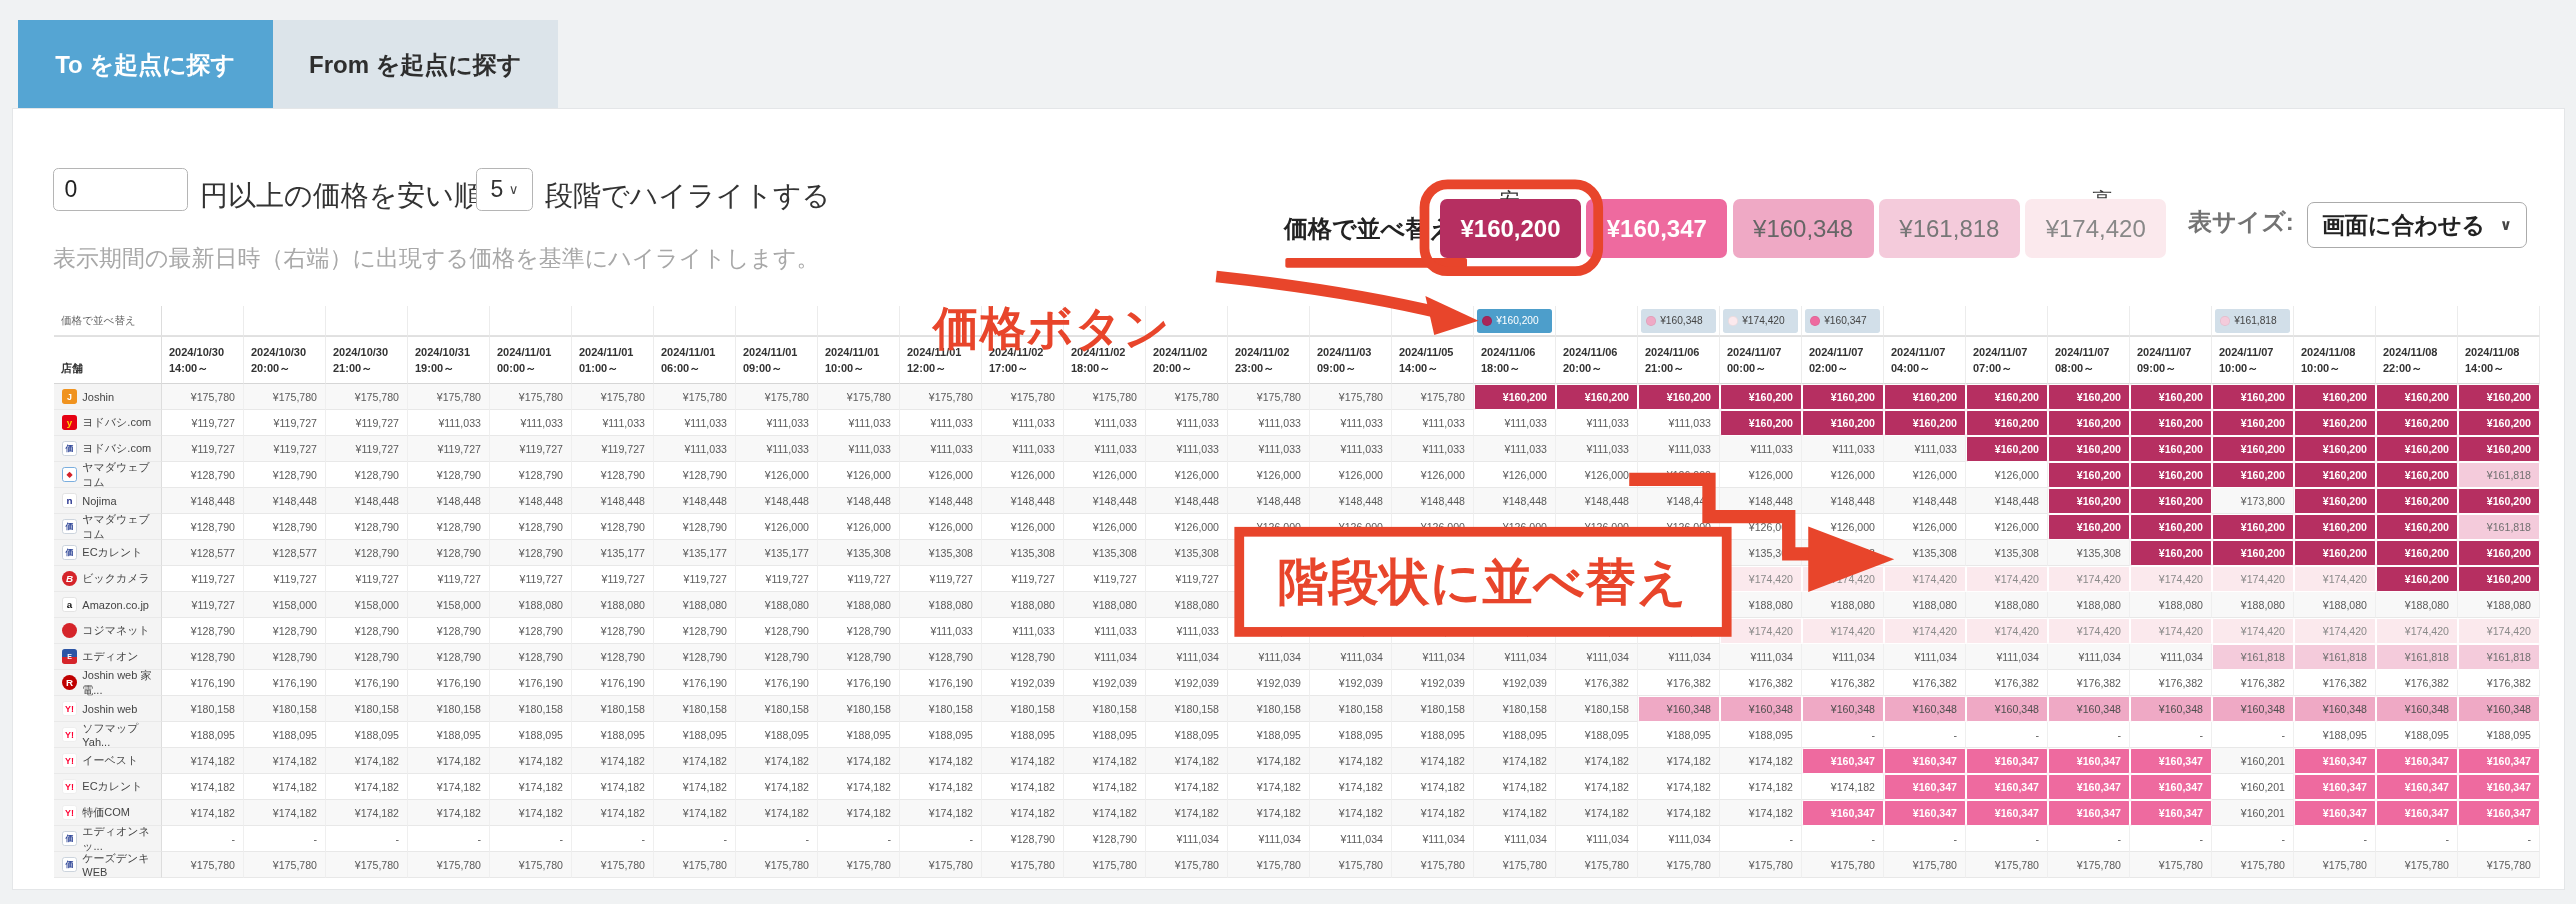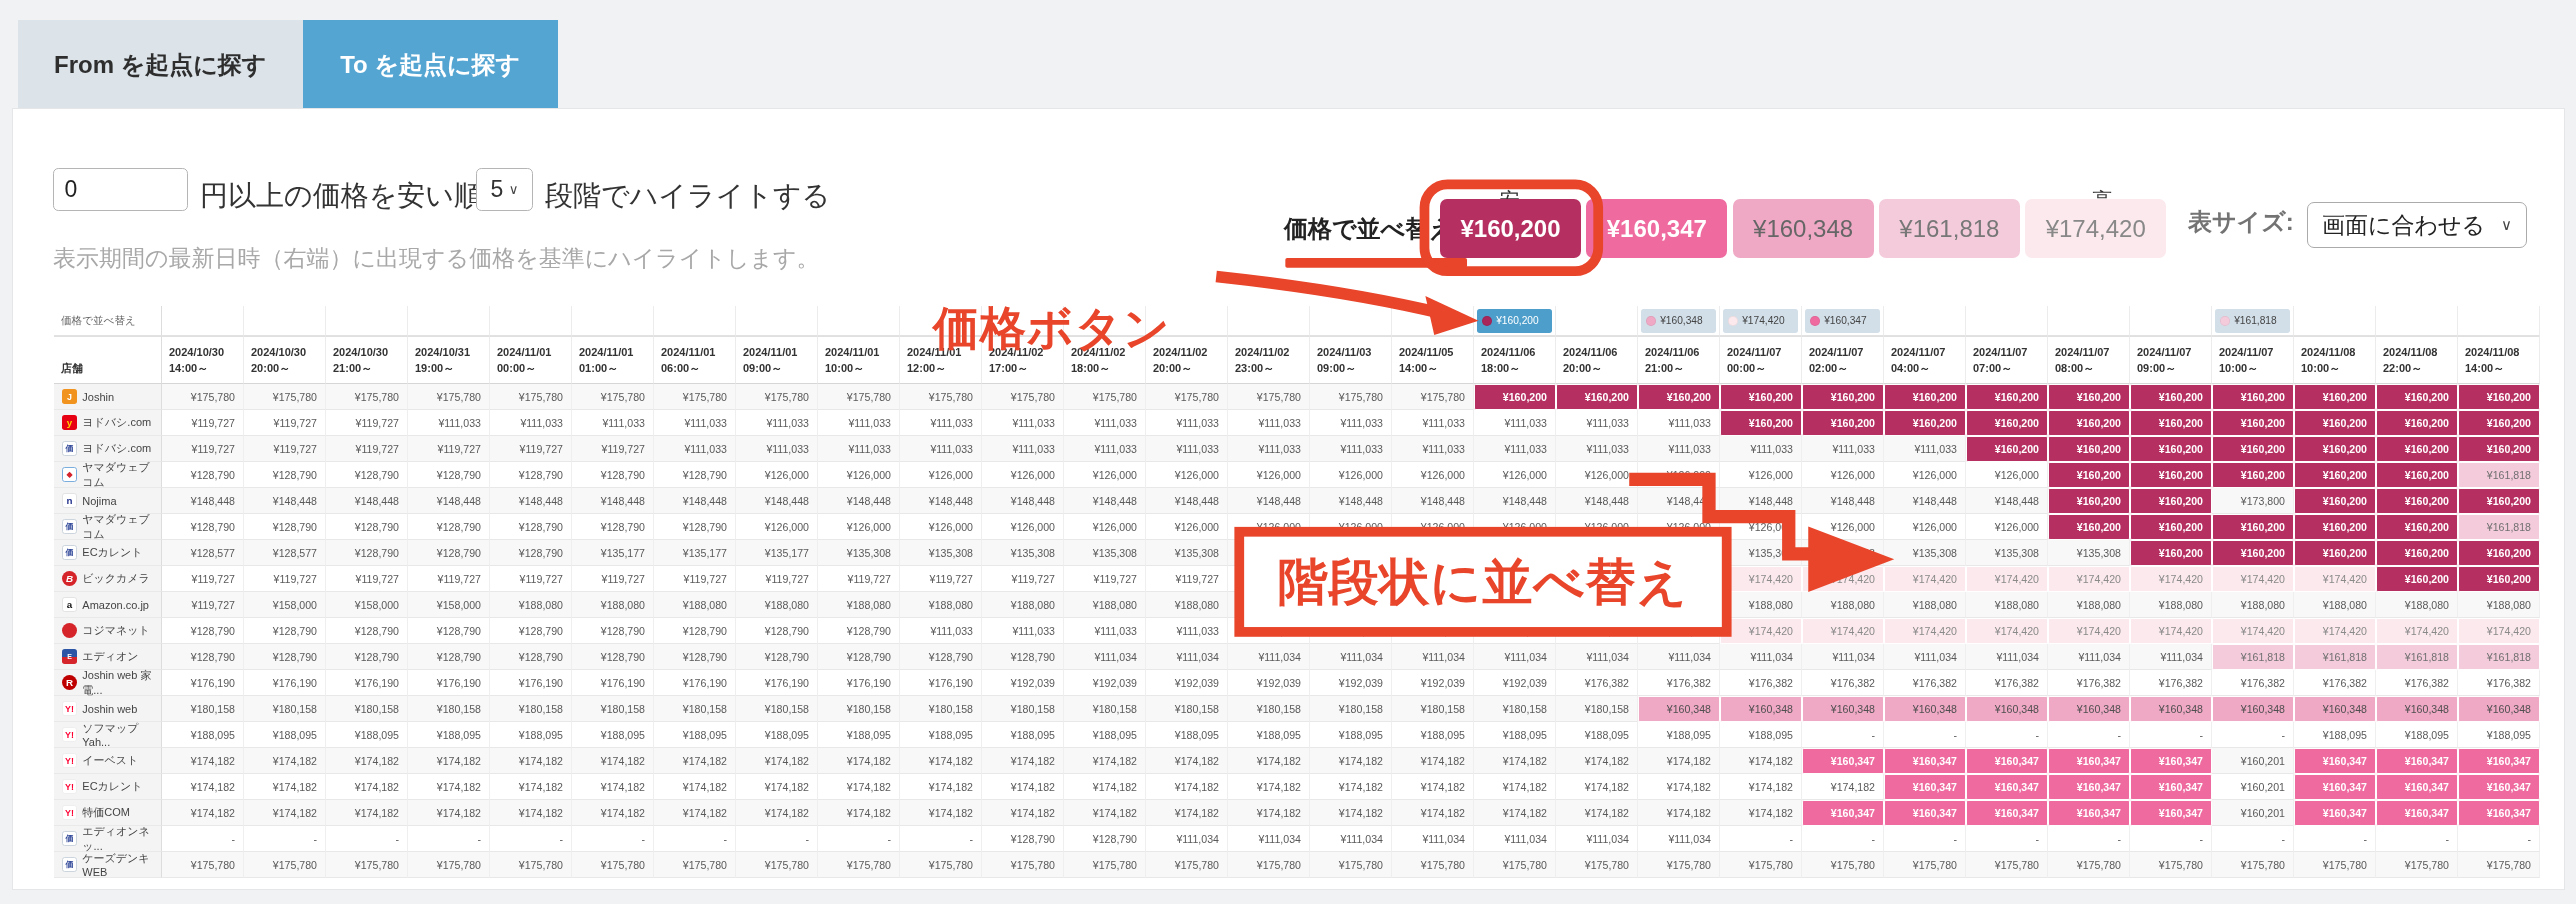--- a/index.html
+++ b/index.html
@@ -29,21 +29,21 @@
   .exp-lbl    { position:absolute; left:2092px; top:186px; font-size:20.4px; color:#333; }
   .sort-lbl   { position:absolute; left:1284px; top:213px; font-size:24px; font-weight:bold; color:#222; }
   .price-buttons { position:absolute; left:1440px; top:199px; display:flex; gap:5.3px; }
   .pbtn { width:141px; height:59px; border-radius:7px; font-size:24px; display:flex; align-items:center; justify-content:center; cursor:pointer; }
   .t1 { background:var(--t1,#b62f61); color:#fff; font-weight:bold; }
   .t2 { background:var(--t2,#ee6a9f); color:#fff; font-weight:bold; }
   .t3 { background:var(--t3,#efa9c5); color:#666; }
   .t4 { background:var(--t4,#f4cbdb); color:#777; }
   .t5 { background:var(--t5,#fbe9ed); color:#888; }
   .size-lbl { position:absolute; left:2188px; top:206px; font-size:24px; font-weight:bold; color:#737373; }
-  .size-select { position:absolute; left:2307px; top:202px; width:220px; height:46px; border:0.9px solid #ababab; border-radius:7px; background:#fff; font-size:23px; color:#222; display:flex; align-items:center; justify-content:space-between; padding:0 14px; cursor:pointer; }
+  .size-select { position:absolute; left:2307px; top:202px; width:220px; height:46px; border:0.9px solid #ababab; border-radius:7px; background:#fff; font-size:23px; color:#222; display:flex; align-items:center; justify-content:space-between; padding:0 14px; cursor:pointer;font-weight:bold; }
   .size-select .chev { font-size:15px; color:#444; }
   
   .ptable { position:absolute; left:54px; top:306px; display:grid; grid-template-rows:30px 48px repeat(19,26px); background:#fff; }
   .cellA { border-right:0.9px solid #ececec; border-bottom:0.9px solid #e2e2e2; background:#fff; position:relative; }
   .cellA.corner { font-size:10.6px; color:#666; padding:8px 0 0 7px; border-right:0.9px solid #ddd; cursor:pointer; }
   .chip { position:absolute; left:2.7px; top:2.7px; right:2.7px; height:24px; border-radius:2.7px; background:var(--chip-bg,#d2dfe9); display:flex; align-items:center; gap:4.4px; padding:0 5.3px; font-size:10.2px; color:#444; cursor:pointer; }
   .chip.sel { background:var(--chip-sel,#4d9ecb); color:#fff; }
   .chip .dot { width:9.8px; height:9.8px; border-radius:50%; flex:none; box-shadow:inset 0 0 0 0.9px rgba(0,0,0,.06); }
   .cellB { border-top:0.9px solid #e0e0e0; border-bottom:0.9px solid #d6d6d6; border-right:0.9px solid #ececec; background:#fff; font-size:11px; font-weight:bold; color:#333; padding:7px 8px 0 7px; line-height:16px; }
   .cellB.corner { border-right:0.9px solid #ddd; padding-top:23px; }
@@ -72,22 +72,22 @@
   
   .anno-svg { position:absolute; left:0; top:0; width:2576px; height:904px; pointer-events:none; z-index:10; }
   .anno-text { position:absolute; z-index:11; color:var(--anno,#e8452b); font-weight:bold; pointer-events:none; }
   .anno-price-btn { left:933px; top:257px; font-size:46px; letter-spacing:0.9px;margin-top:41px; }
   .anno-stairs { left:1239px; top:532px; width:488px; height:100px; display:flex; align-items:center; justify-content:center; font-size:50px; letter-spacing:0.9px; }
 </style>
 </head>
 <body>
 
 <div class="tabs">
+  <div class="tab active">To を起点に探す</div>
   <div class="tab inactive">From を起点に探す</div>
-  <div class="tab active">To を起点に探す</div>
 </div>
 
 <div class="panel"></div>
 
 <input class="threshold-input" value="0" style="">
 <span class="lbl lbl-after-input">円以上の価格を安い順に</span>
 <div class="steps-select">
   <span>5</span>
   <span class="chev">∨</span>
 </div>

